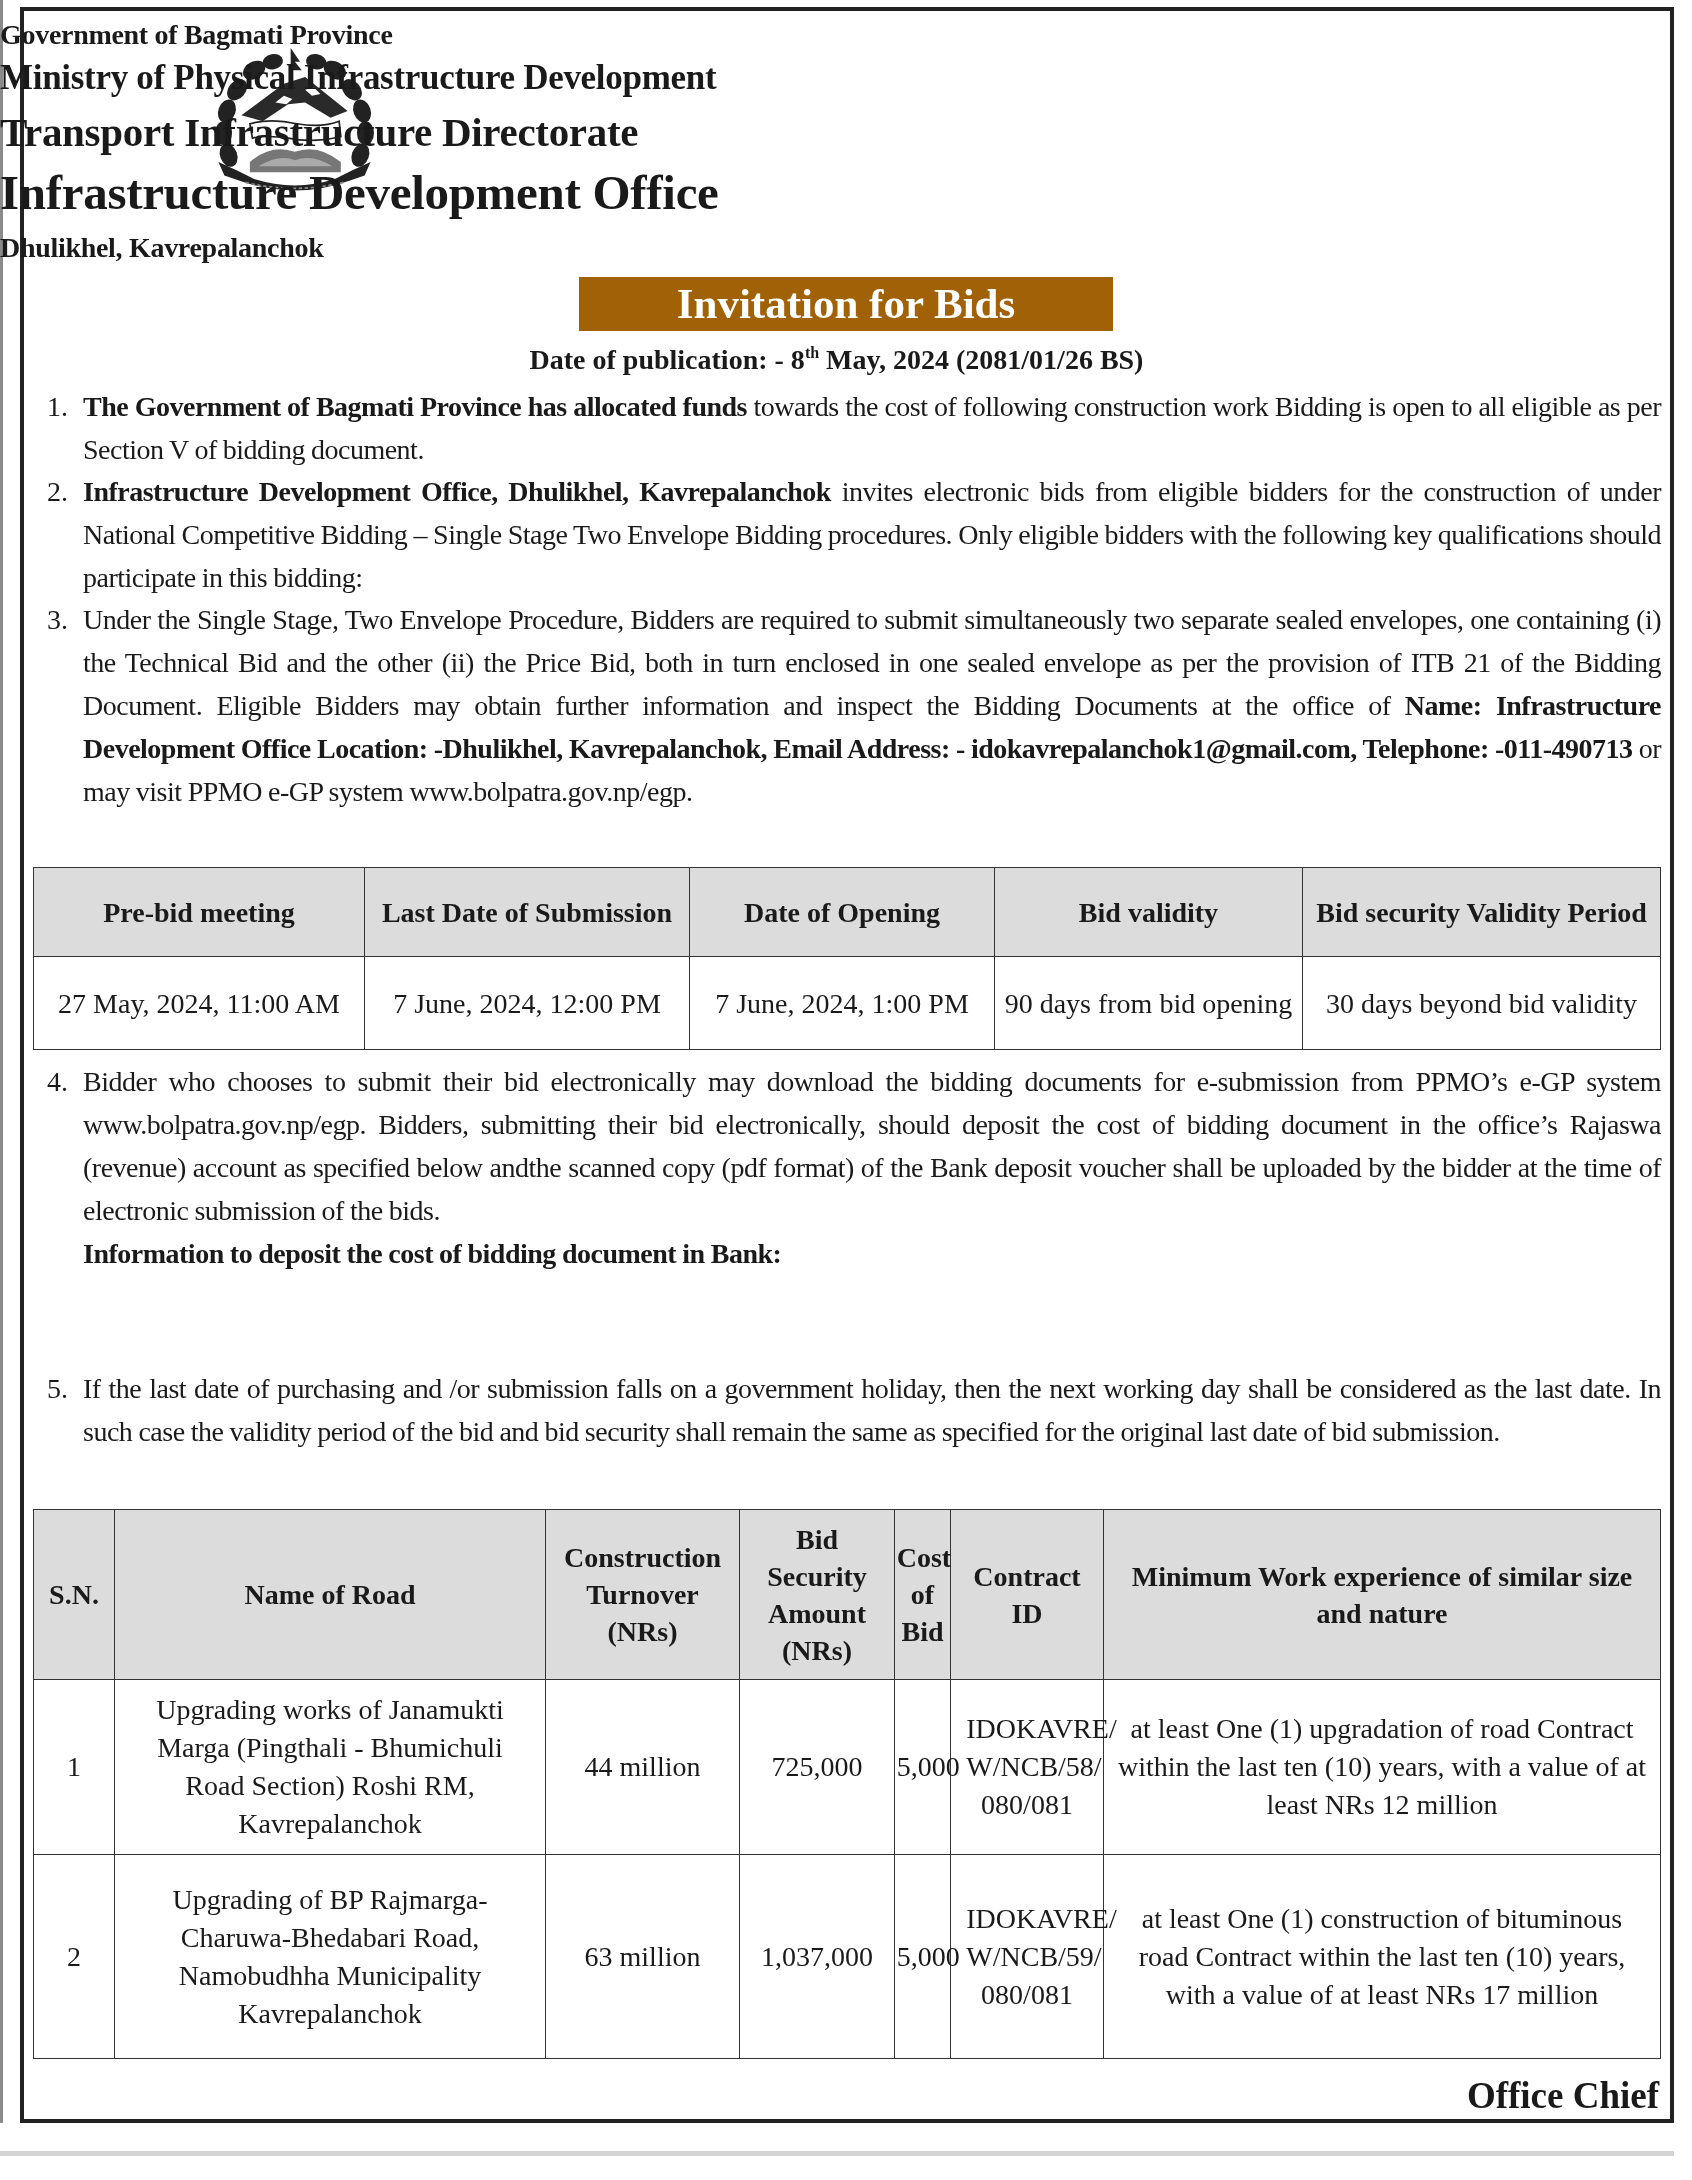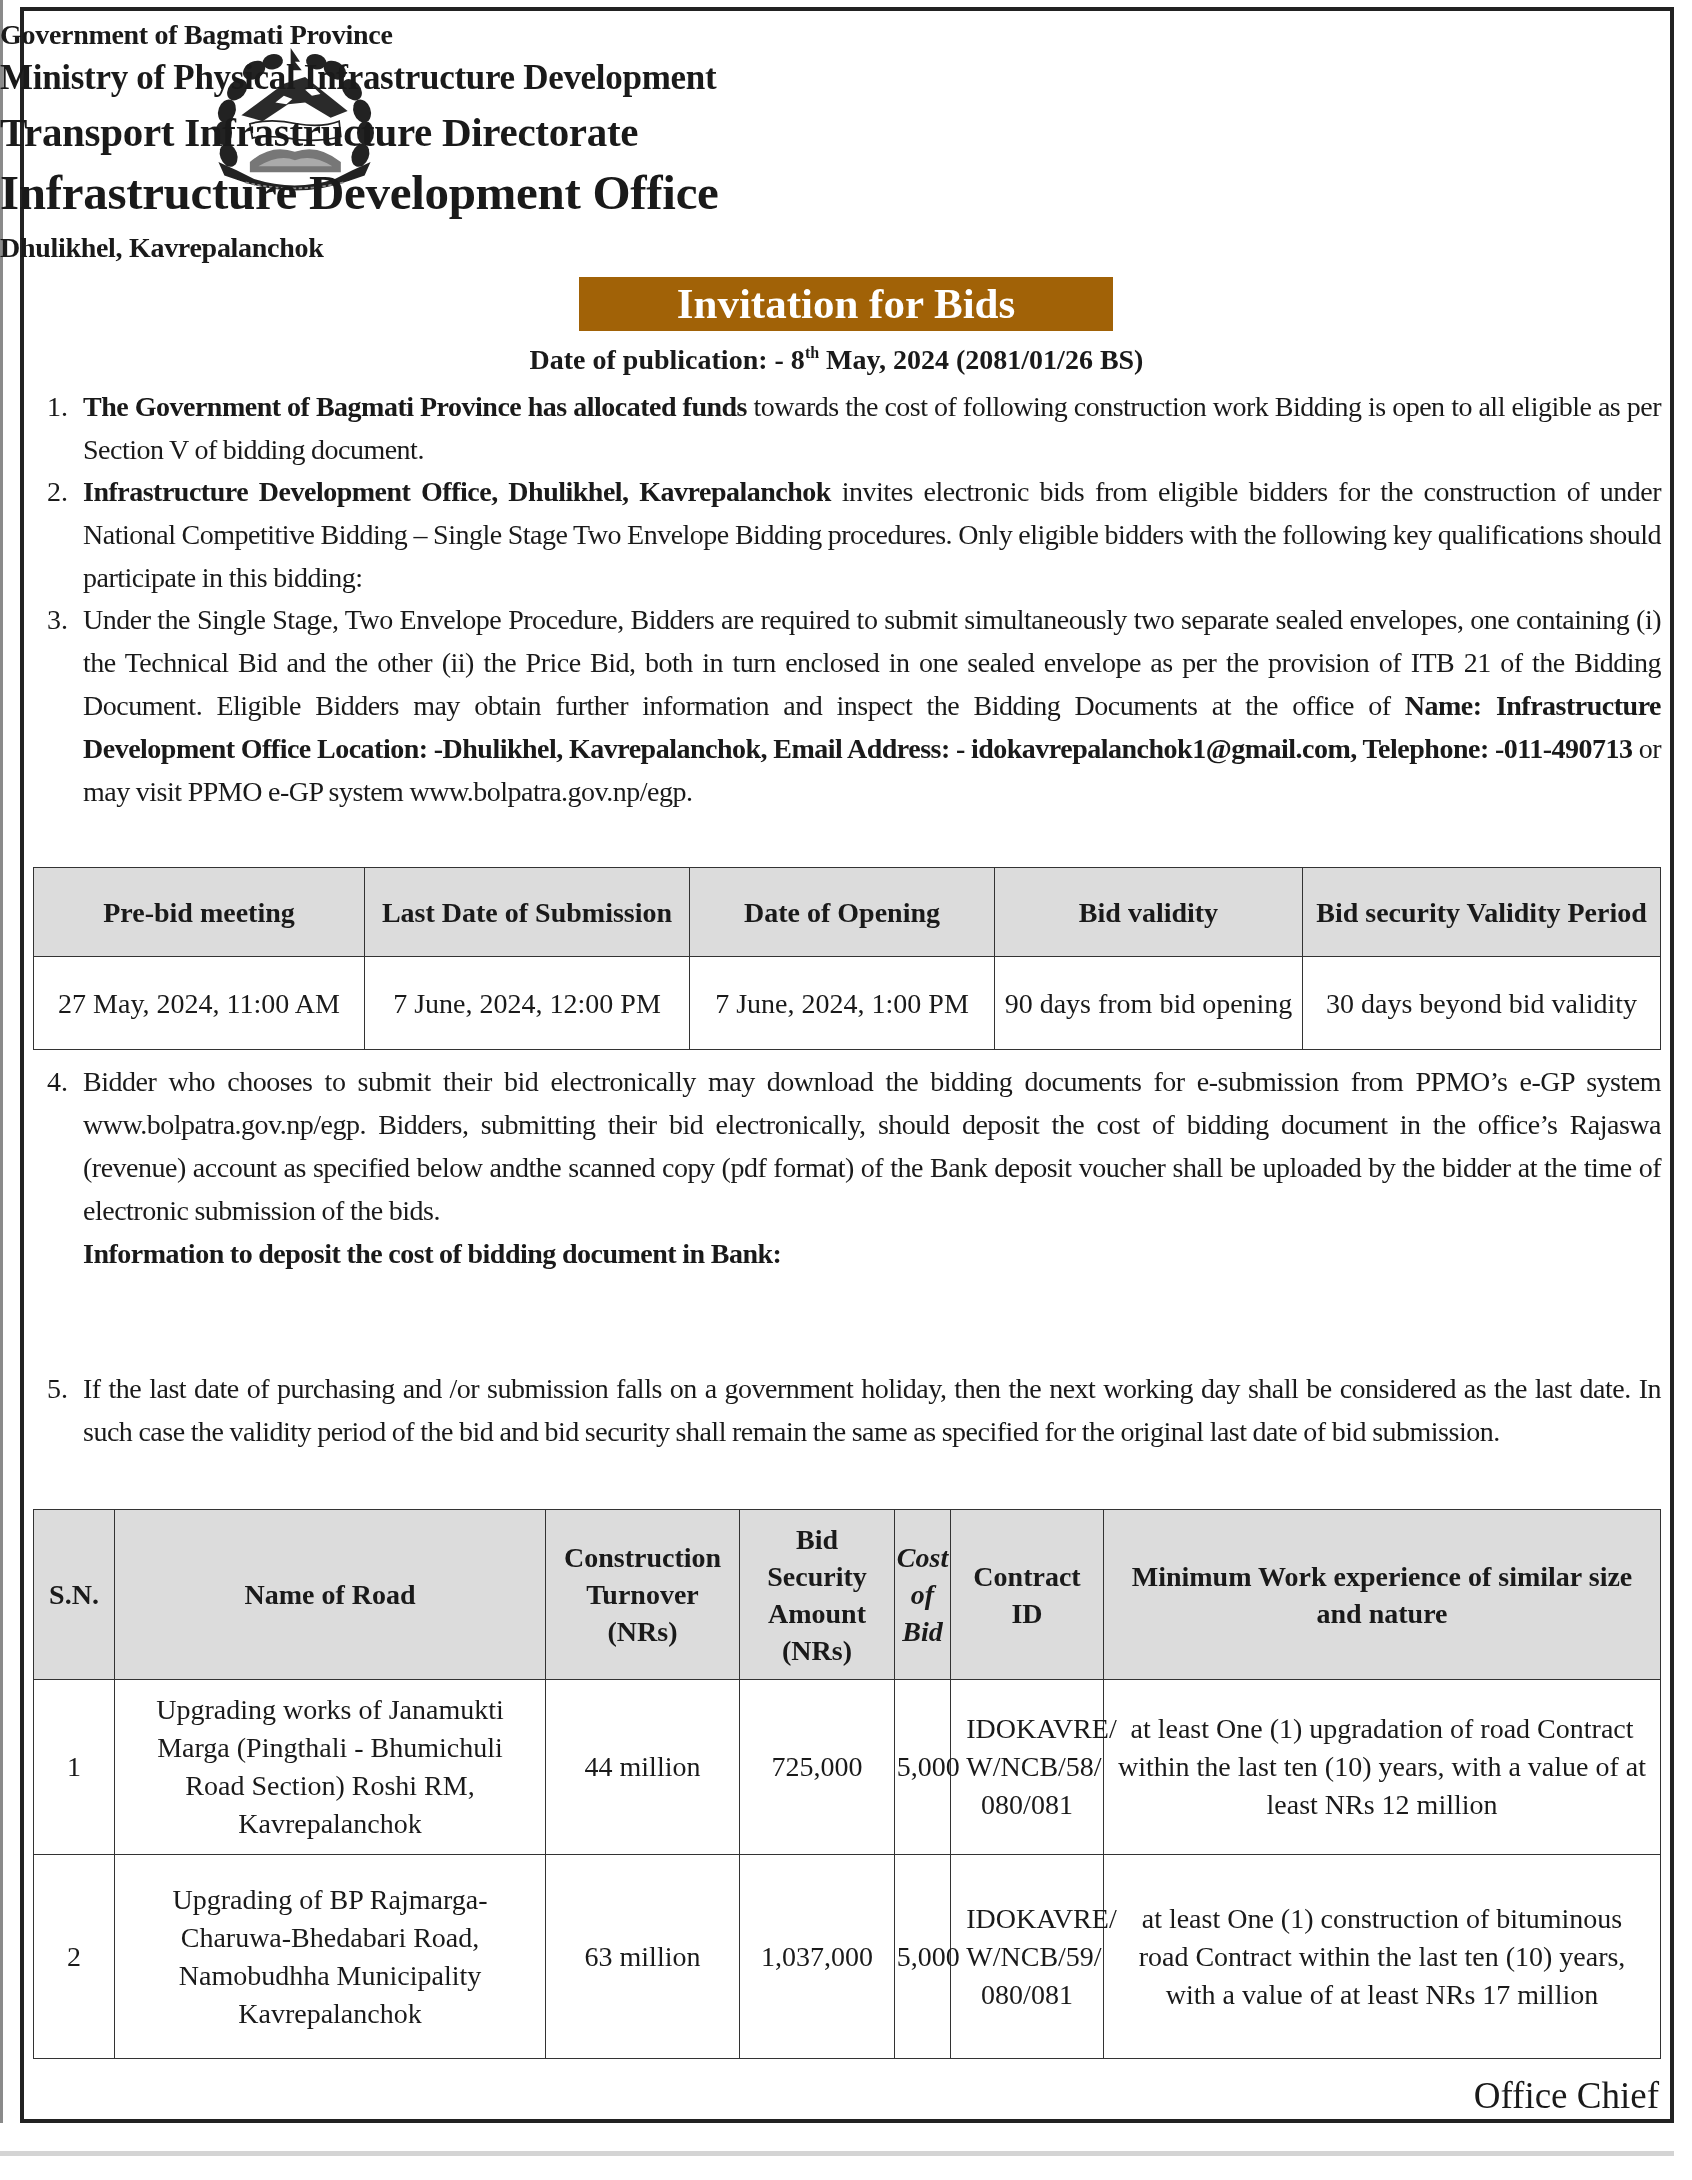--- a/index.html
+++ b/index.html
@@ -153,21 +153,21 @@
   .works tr.r1 { height: 175px; }
   .works tr.r2 { height: 204px; }
   .works td, .works th { line-height: 38px; }
   .works th { line-height: 37px; }
 
   .office-chief {
     position: absolute;
     right: 34px;
     top: 2074px;
     font-size: 37px;
-    font-weight: normal;
+    font-weight: bold;
     text-align: right;
   }
 </style>
 </head>
 <body>
 
 <div class="left-edge-line"></div>
 <div class="bottom-band"></div>
 
 <div class="frame"></div>
@@ -276,21 +276,21 @@
       <col style="width:56px">
       <col style="width:153px">
       <col style="width:557px">
   </colgroup>
   <tbody>
       <tr class="head">
     <th>S.N.</th>
     <th>Name of Road</th>
     <th>Construction Turnover (NRs)</th>
     <th>Bid Security Amount (NRs)</th>
-    <th style="padding:0 1.7px;font-style:italic;">Cost of Bid</th>
+    <th style="padding:0 1.7px;">Cost of Bid</th>
     <th>Contract ID</th>
     <th style="padding:0 25.6px;">Minimum Work experience of similar size and nature</th>
   </tr>
   <tr class="r1">
     <td>1</td>
     <td style="padding:0 34px;">Upgrading works of Janamukti Marga (Pingthali - Bhumichuli Road Section) Roshi RM, Kavrepalanchok</td>
     <td>44 million</td>
     <td>725,000</td>
     <td style="padding:0 1.7px;">5,000</td>
     <td style="padding:0 15.3px;">IDOKAVRE/ W/NCB/58/ 080/081</td>

